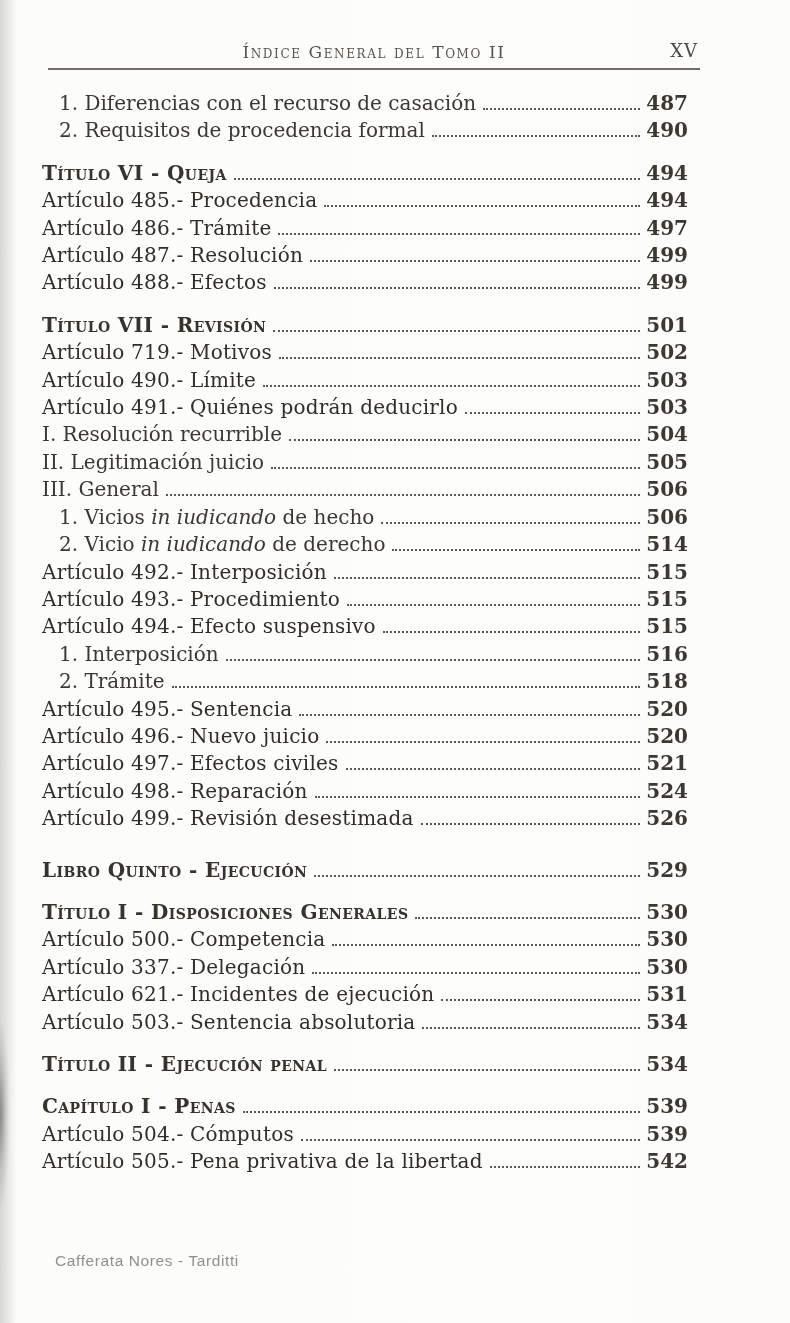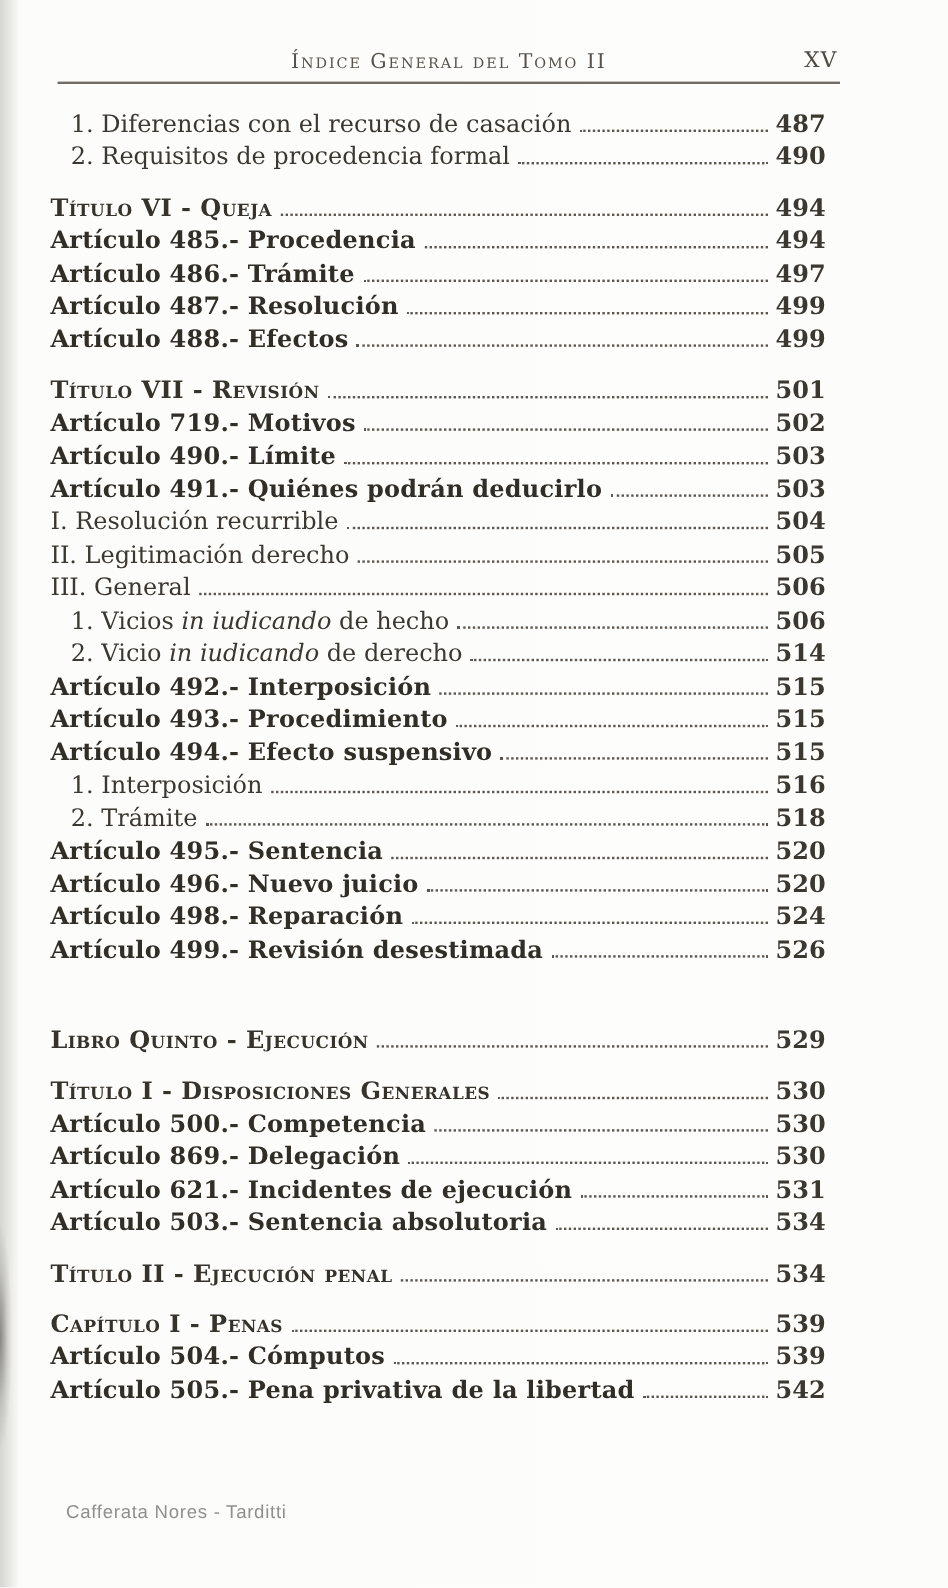--- a/index.html
+++ b/index.html
@@ -85,29 +85,29 @@
     min-width: 12px;
   }
   .row .pg {
     flex: 0 0 auto;
     min-width: 44px;
     text-align: right;
     padding-right: 12px;
     font-weight: 700;
     color: #3b3731;
   }
-  .row.s-article .lbl { font-weight: bold; color: #312d27; letter-spacing: 0.2px; }
+  .row.s-article .lbl { font-weight: normal; color: #312d27; letter-spacing: 0.2px; }
   .row.s-title .lbl, .row.s-book .lbl, .row.s-chapter .lbl {
     font-weight: bold;
     font-variant: small-caps;
     color: #36322c;
     letter-spacing: 0.4px;
   }
   .row.s-title, .row.s-chapter { margin-top: 15px; }
-  .row.s-book { margin-top: 48px; }
+  .row.s-book { margin-top: 24px; }
   .row.s-item .lbl { padding-left: 17px; }
   .row.s-item .lbl, .row.s-roman .lbl { font-weight: 400; color: #3b3731; }
   .it { font-style: italic; }
   
   #ftr {
     position: absolute;
     left: 55px; top: 1252px;
     font-family: "Liberation Sans", sans-serif;
     font-size: 15.5px;
     letter-spacing: 0.6px;
@@ -183,21 +183,21 @@
         <span class="lbl">Artículo 491.- Quiénes podrán deducirlo</span>
         <span class="leader"></span>
         <span class="pg">503</span>
       </div>
       <div class="row s-roman">
         <span class="lbl">I. Resolución recurrible</span>
         <span class="leader"></span>
         <span class="pg">504</span>
       </div>
       <div class="row s-roman">
-        <span class="lbl">II. Legitimación derecho</span>
+        <span class="lbl">II. Legitimación juicio</span>
         <span class="leader"></span>
         <span class="pg">505</span>
       </div>
       <div class="row s-roman">
         <span class="lbl">III. General</span>
         <span class="leader"></span>
         <span class="pg">506</span>
       </div>
       <div class="row s-item">
         <span class="lbl"><span>1. Vicios </span><span class="it">in iudicando</span><span> de hecho</span></span>
@@ -238,20 +238,25 @@
         <span class="lbl">Artículo 495.- Sentencia</span>
         <span class="leader"></span>
         <span class="pg">520</span>
       </div>
       <div class="row s-article">
         <span class="lbl">Artículo 496.- Nuevo juicio</span>
         <span class="leader"></span>
         <span class="pg">520</span>
       </div>
       <div class="row s-article">
+        <span class="lbl">Artículo 497.- Efectos civiles</span>
+        <span class="leader"></span>
+        <span class="pg">521</span>
+      </div>
+      <div class="row s-article">
         <span class="lbl">Artículo 498.- Reparación</span>
         <span class="leader"></span>
         <span class="pg">524</span>
       </div>
       <div class="row s-article">
         <span class="lbl">Artículo 499.- Revisión desestimada</span>
         <span class="leader"></span>
         <span class="pg">526</span>
       </div>
       <div class="row s-book">
@@ -263,21 +268,21 @@
         <span class="lbl">Título I - Disposiciones Generales</span>
         <span class="leader"></span>
         <span class="pg">530</span>
       </div>
       <div class="row s-article">
         <span class="lbl">Artículo 500.- Competencia</span>
         <span class="leader"></span>
         <span class="pg">530</span>
       </div>
       <div class="row s-article">
-        <span class="lbl">Artículo 869.- Delegación</span>
+        <span class="lbl">Artículo 337.- Delegación</span>
         <span class="leader"></span>
         <span class="pg">530</span>
       </div>
       <div class="row s-article">
         <span class="lbl">Artículo 621.- Incidentes de ejecución</span>
         <span class="leader"></span>
         <span class="pg">531</span>
       </div>
       <div class="row s-article">
         <span class="lbl">Artículo 503.- Sentencia absolutoria</span>

